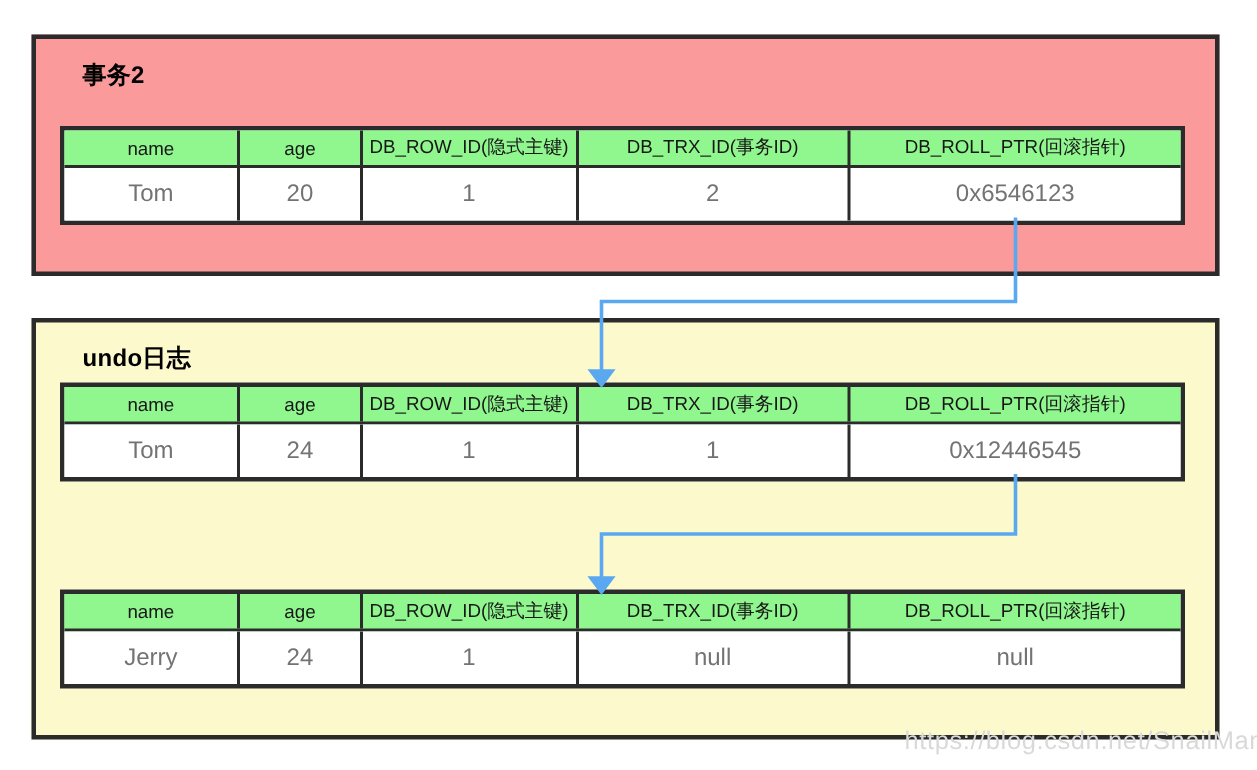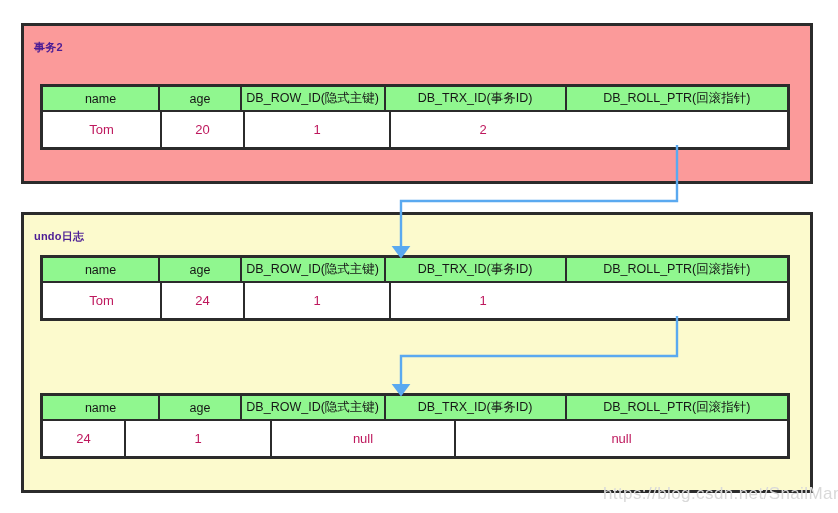--- a/index.html
+++ b/index.html
@@ -37,25 +37,25 @@
   }
   .panel-undo {
     left: 21px;
     top: 212px;
     width: 792px;
     height: 281px;
     background: #fcfacd;
   }
   .panel-title {
     position: absolute;
-    left: 10px;
+    left: 31px;
     top: 14px;
-    font-size: 11px;
+    font-size: 16px;
     font-weight: bold;
-    color: #4c1d95;
+    color: #000000;
     letter-spacing: 0.2px;
     white-space: nowrap;
   }
 
   
   .rowtable {
     position: absolute;
     border: 3px solid #2b2b2b;
     box-sizing: border-box;
     background: #ffffff;
@@ -93,21 +93,21 @@
   }
   .cell:last-child { border-right: none; }
 
   .c0 { width: 119px; }
   .c1 { width:  83px; }
   .c2 { width: 146px; }
   .c3 { width: 184px; }
   .c4 { width: 224px; flex: 1 1 auto; }
 
   .trow.header .cell { font-size: 12.5px; color: #161616; }
-  .trow.body .cell  { font-size: 13px;   color: #be185d; }
+  .trow.body .cell  { font-size: 16px;   color: #737373; }
 
   
   #arrows {
     position: absolute;
     left: 0; top: 0;
     width: 838px;
     height: 513px;
     pointer-events: none;
   }
 
@@ -138,52 +138,55 @@
       <div class="cell c1">age</div>
       <div class="cell c2">DB_ROW_ID(隐式主键)</div>
       <div class="cell c3">DB_TRX_ID(事务ID)</div>
       <div class="cell c4">DB_ROLL_PTR(回滚指针)</div>
     </div>
     <div class="trow body">
       <div class="cell c0">Tom</div>
       <div class="cell c1">20</div>
       <div class="cell c2">1</div>
       <div class="cell c3">2</div>
+      <div class="cell c4">0x6546123</div>
     </div>
   </div>
 
   <div class="panel panel-undo">
     <div class="panel-title">undo日志</div>
   </div>
 
   <div class="rowtable tbl-2">
     <div class="trow header">
       <div class="cell c0">name</div>
       <div class="cell c1">age</div>
       <div class="cell c2">DB_ROW_ID(隐式主键)</div>
       <div class="cell c3">DB_TRX_ID(事务ID)</div>
       <div class="cell c4">DB_ROLL_PTR(回滚指针)</div>
     </div>
     <div class="trow body">
       <div class="cell c0">Tom</div>
       <div class="cell c1">24</div>
       <div class="cell c2">1</div>
       <div class="cell c3">1</div>
+      <div class="cell c4">0x12446545</div>
     </div>
   </div>
 
   <div class="rowtable tbl-3">
     <div class="trow header">
       <div class="cell c0">name</div>
       <div class="cell c1">age</div>
       <div class="cell c2">DB_ROW_ID(隐式主键)</div>
       <div class="cell c3">DB_TRX_ID(事务ID)</div>
       <div class="cell c4">DB_ROLL_PTR(回滚指针)</div>
     </div>
     <div class="trow body">
+      <div class="cell c0">Jerry</div>
       <div class="cell c1">24</div>
       <div class="cell c2">1</div>
       <div class="cell c3">null</div>
       <div class="cell c4">null</div>
     </div>
   </div>
 
   <svg id="arrows" viewBox="0 0 838 513" width="838" height="513">
     <defs>
       <marker id="ah" markerWidth="9" markerHeight="9" refX="1.2" refY="4.5" orient="auto" markerUnits="strokeWidth">

